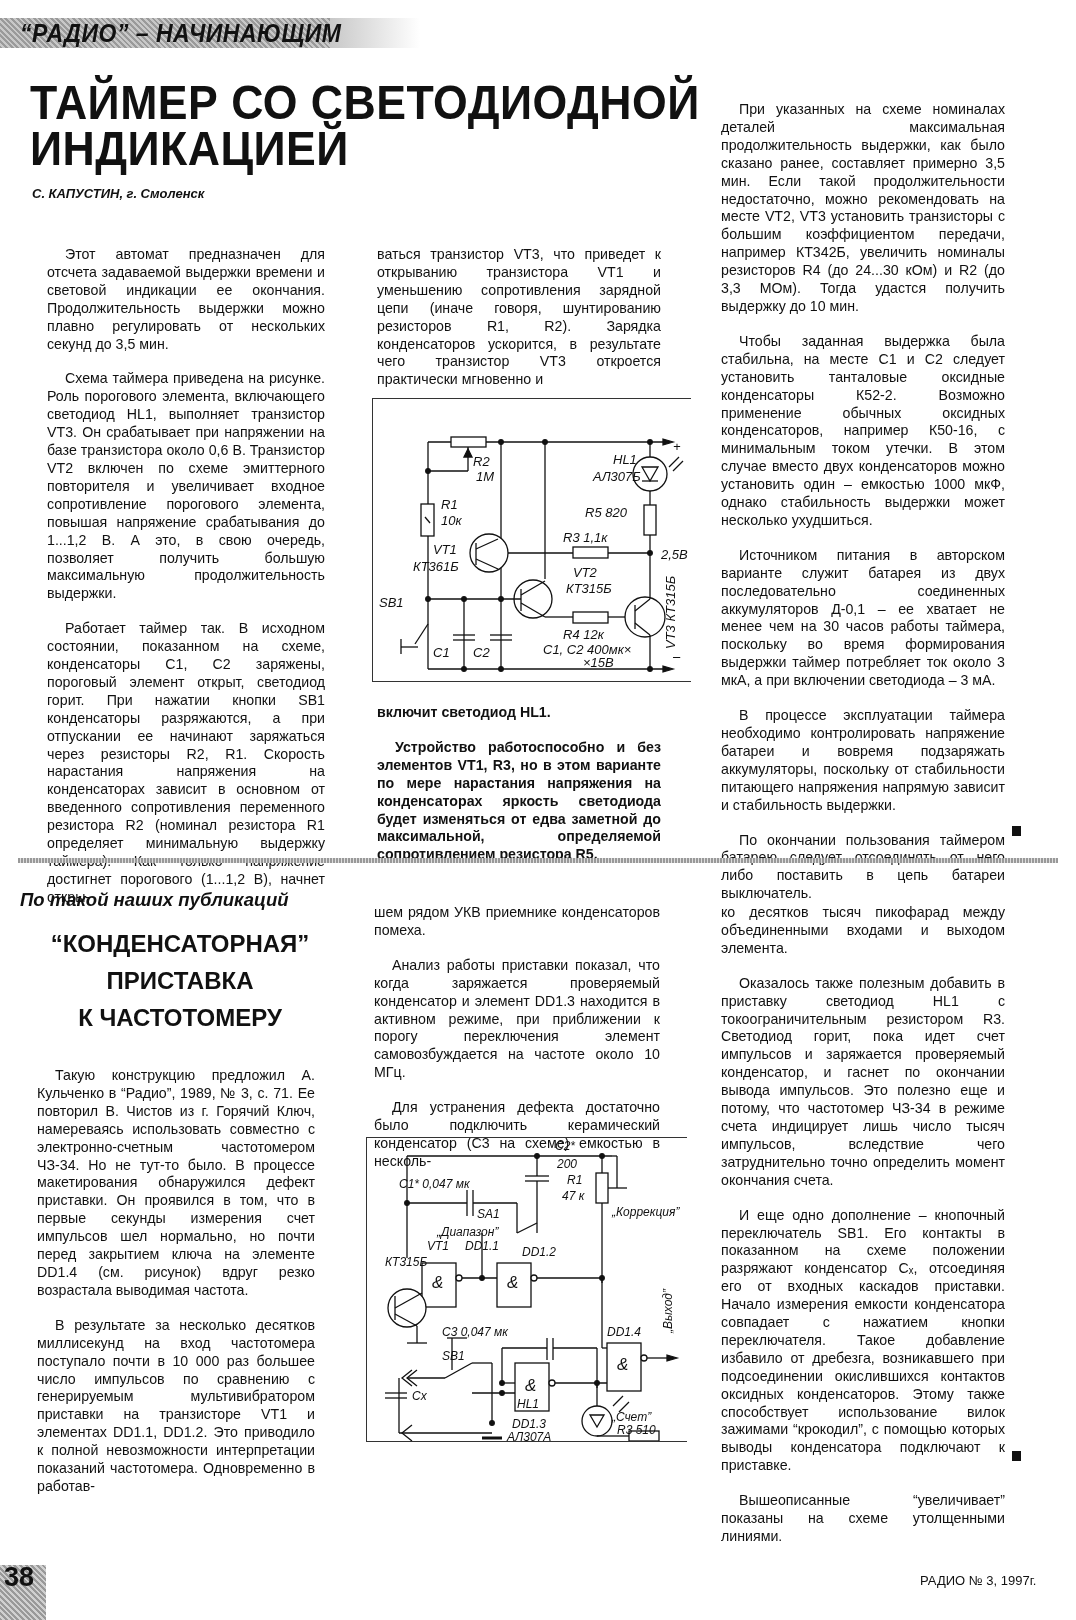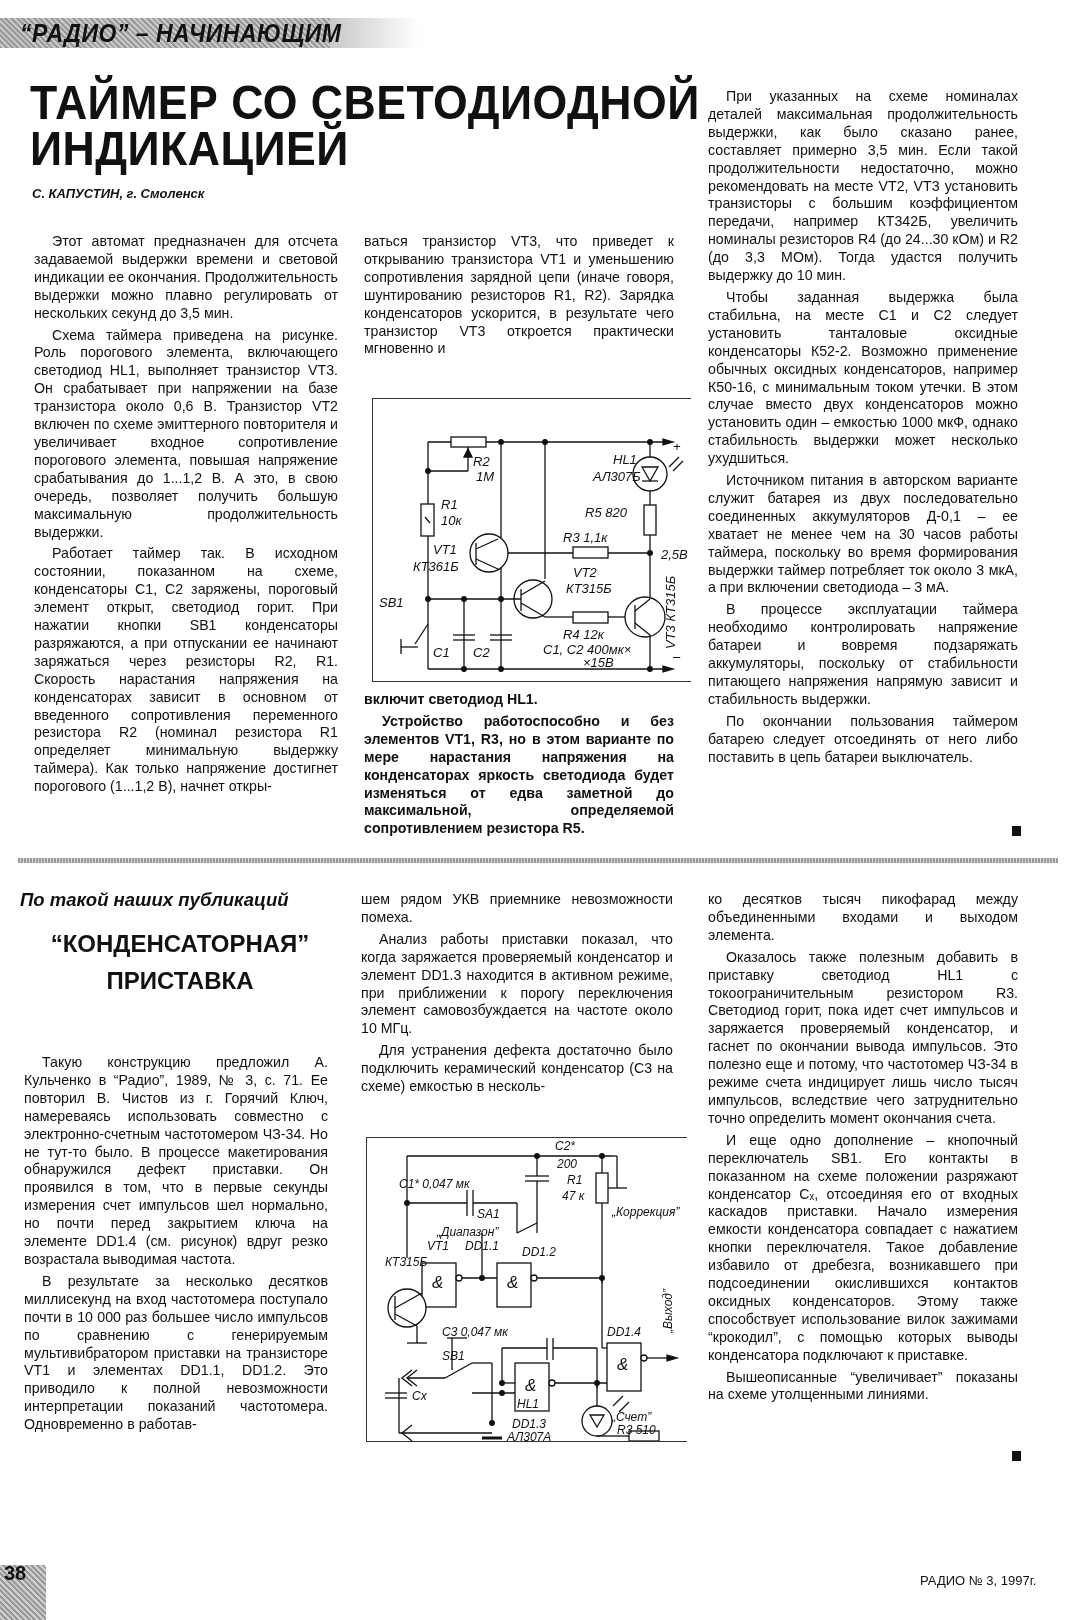--- a/index.html
+++ b/index.html
@@ -3,35 +3,35 @@
 <meta charset="utf-8">
 <style>
   html,body{margin:0;padding:0;background:#fff;}
   body{width:1076px;height:1620px;position:relative;overflow:hidden;font-family:"Liberation Sans",sans-serif;color:#111;}
   .hdr-band{position:absolute;left:0;top:18px;width:330px;height:30px;background:repeating-linear-gradient(45deg,#9a9a9a 0 2px,#c8c8c8 2px 4px);}
   .hdr-band-fade{position:absolute;left:330px;top:18px;width:90px;height:30px;background:linear-gradient(90deg,#c8c8c8,#fff);}
   .rubric{position:absolute;left:20px;top:20px;font-weight:900;font-style:italic;font-size:23px;letter-spacing:0.5px;color:#111;transform:scaleY(1.1);}
   .title1{position:absolute;left:30px;top:80px;font-size:48px;line-height:46px;font-weight:900;letter-spacing:0.5px;transform:scaleX(0.93);transform-origin:left top;}
   .byline{position:absolute;left:32px;top:186px;font-size:13px;font-weight:bold;font-style:italic;}
   .col{position:absolute;font-size:14.2px;line-height:17.9px;text-align:justify;}
-  .col p{margin:4px;text-indent:18px;}
+  .col p{margin:17px;text-indent:18px;}
   .col p.noind{text-indent:0;}
   .c1{left:30px;top:229px;width:312px;}
   .c2{left:360px;top:229px;width:318px;}
   .c2b{left:360px;top:687px;width:318px;font-weight:bold;}
   .c3{left:704px;top:84px;width:318px;}
   .c4{left:20px;top:1050px;width:312px;}
   .c5{left:357px;top:887px;width:320px;}
   .c6{left:704px;top:887px;width:318px;}
   .sep{position:absolute;left:18px;top:858px;width:1040px;height:5px;background:repeating-linear-gradient(90deg,#999 0 2px,#ddd 2px 3px);}
   .rubric2{position:absolute;left:20px;top:889px;font-size:18.5px;font-weight:900;font-style:italic;}
   .title2{position:absolute;left:20px;top:925px;width:320px;text-align:center;font-size:24px;line-height:37px;font-weight:900;}
   .end-mark{position:absolute;width:9px;height:10px;background:#111;}
   .pagenum-band{position:absolute;left:0;top:1565px;width:46px;height:55px;background:repeating-linear-gradient(45deg,#999 0 2px,#d0d0d0 2px 4px);}
-  .pagenum{position:absolute;left:4px;top:1562px;font-size:20px;font-weight:900;}
+  .pagenum{position:absolute;left:4px;top:1562px;font-size:27px;font-weight:900;}
   .footer{position:absolute;left:920px;top:1573px;font-size:13px;}
   .fig{position:absolute;border:1.5px solid #333;}
   .fig1{left:372px;top:398px;width:318px;height:282px;border-right:none;}
   .fig2{left:366px;top:1137px;width:320px;height:303px;border-right:none;}
   svg text{font-family:"Liberation Sans",sans-serif;font-style:italic;fill:#111;}
 </style>
 </head>
 <body>
 
 <div class="hdr-band"></div>
@@ -164,29 +164,30 @@
   <p>По окончании пользования таймером батарею следует отсоединять от него либо поставить в цепь батареи выключатель.</p>
 </div>
 <div class="end-mark" style="left:1012px;top:826px;"></div>
 
 <div class="sep"></div>
 
 <div class="rubric2">По такой наших публикаций</div>
 <div class="title2">
   <div>“КОНДЕНСАТОРНАЯ”</div>
   <div>ПРИСТАВКА</div>
+  <div>К ЧАСТОТОМЕРУ</div>
 </div>
 
 <div class="col c4">
   <p>Такую конструкцию предложил А. Кульченко в “Радио”, 1989, № 3, с. 71. Ее повторил В. Чистов из г. Горячий Ключ, намереваясь использовать совместно с электронно-счетным частотомером ЧЗ-34. Но не тут-то было. В процессе макетирования обнаружился дефект приставки. Он проявился в том, что в первые секунды измерения счет импульсов шел нормально, но почти перед закрытием ключа на элементе DD1.4 (см. рисунок) вдруг резко возрастала выводимая частота.</p>
   <p>В результате за несколько десятков миллисекунд на вход частотомера поступало почти в 10 000 раз большее число импульсов по сравнению с генерируемым мультивибратором приставки на транзисторе VT1 и элементах DD1.1, DD1.2. Это приводило к полной невозможности интерпретации показаний частотомера. Одновременно в работав-</p>
 </div>
 
 <div class="col c5">
-  <p class="noind">шем рядом УКВ приемнике невозможности помеха.</p>
+  <p class="noind">шем рядом УКВ приемнике конденсаторов помеха.</p>
   <p>Анализ работы приставки показал, что когда заряжается проверяемый конденсатор и элемент DD1.3 находится в активном режиме, при приближении к порогу переключения элемент самовозбуждается на частоте около 10 МГц.</p>
   <p>Для устранения дефекта достаточно было подключить керамический конденсатор (С3 на схеме) емкостью в несколь-</p>
 </div>
 
 <div class="fig fig2">
   <svg width="320" height="303" viewBox="0 0 320 303" stroke="#111" stroke-width="1.3" fill="none">
     <line x1="40" y1="18" x2="245" y2="18"></line>
     <circle cx="170" cy="18" r="2.3" fill="#111"></circle>
       <circle cx="235" cy="18" r="2.3" fill="#111"></circle>
     <line x1="40" y1="18" x2="40" y2="120"></line>

